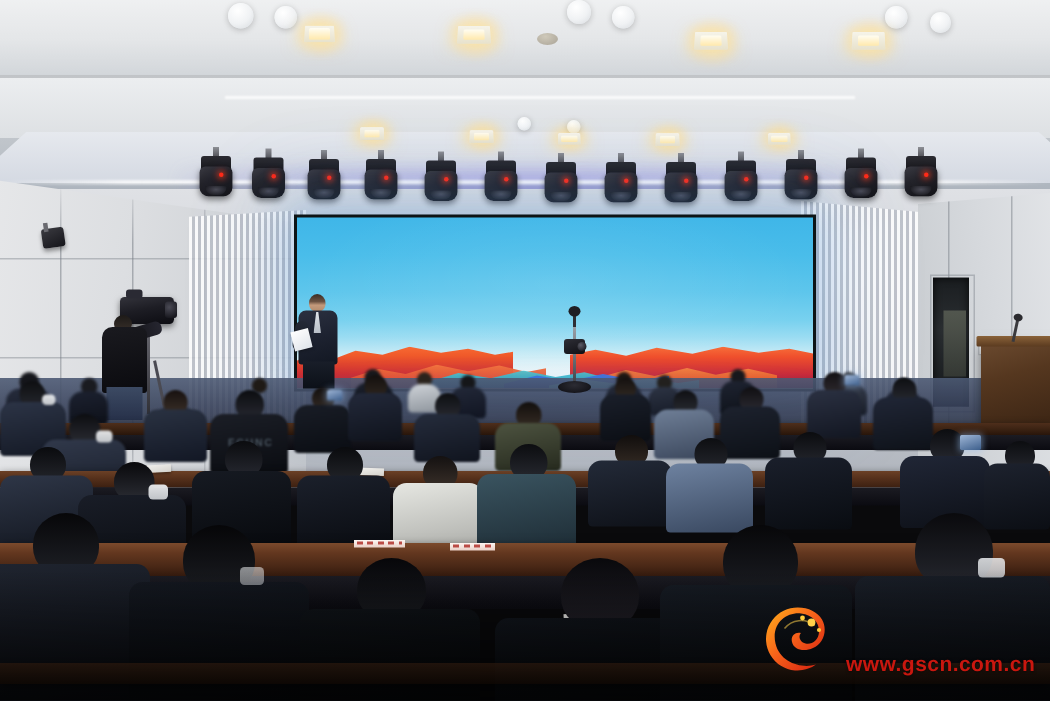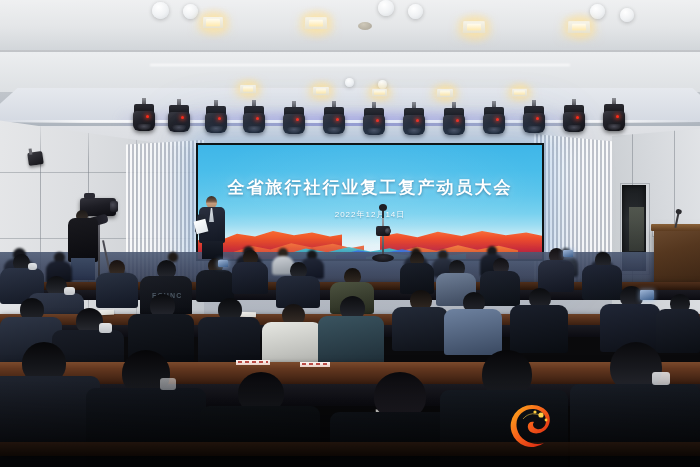--- a/index.html
+++ b/index.html
@@ -675,22 +675,20 @@
       <div class="mtn">
         <div class="m1"></div>
         <div class="m5"></div>
         <div class="m2"></div>
         <div class="m6"></div>
         <div class="m3"></div>
         <div class="m4"></div>
         <div class="m7"></div>
       </div>
 
-      <div class="scr-sub">全省旅行社行业复工复产动员大会</div>
-      <div class="scr-date">2022年12月14日</div>
     </div>
   </div>
 
   <div class="stage-glow"></div>
   <div class="stage-floor"></div>
 
   <div class="presenter">
     <div class="head"></div>
     <div class="torso"></div>
     <div class="shirt"></div>
@@ -940,15 +938,16 @@
             <stop offset="100%" stop-color="#cf1a10"></stop>
           </linearGradient>
         </defs>
         <path d="M24 3 A21 21 0 1 0 36 41 C27 44 12 40 9 27 C6 14 16 6 26 7 C34 8 38 13 38 19 C38 25 33 28 29 27 C25 26 24 22 26 20 C22 19 19 22 20 26 C21 31 28 33 34 30 C41 27 44 18 40 11 C37 6 31 3 24 3 Z" fill="url(#gswoosh)"></path>
         <circle cx="33" cy="13" r="2.6" fill="#ffd24a"></circle>
         <circle cx="27" cy="10" r="1.6" fill="#ffcf3d"></circle>
         <circle cx="38" cy="18" r="1.4" fill="#ffc93a"></circle>
         <path d="M15 17 A14 14 0 0 1 35 15" stroke="#ffd04a" stroke-width="1" fill="none" opacity=".55"></path>
       </svg>
     </div>
+    <div class="wm-url">www.gscn.com.cn</div>
   </div>
 
 </div>
 
 </body></html>

